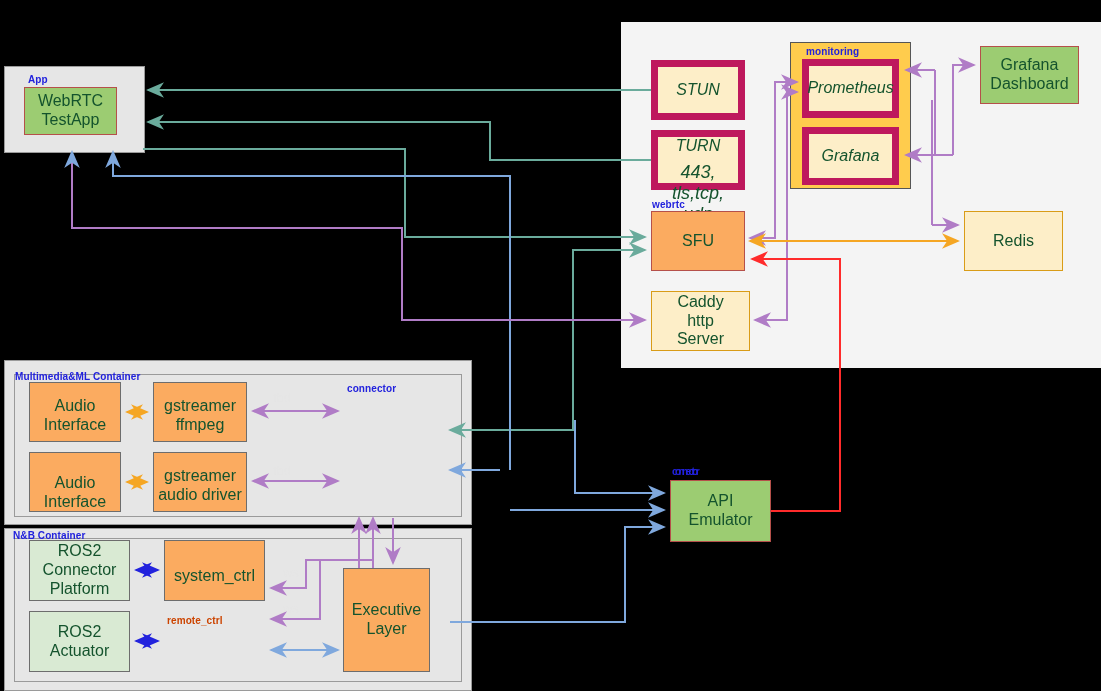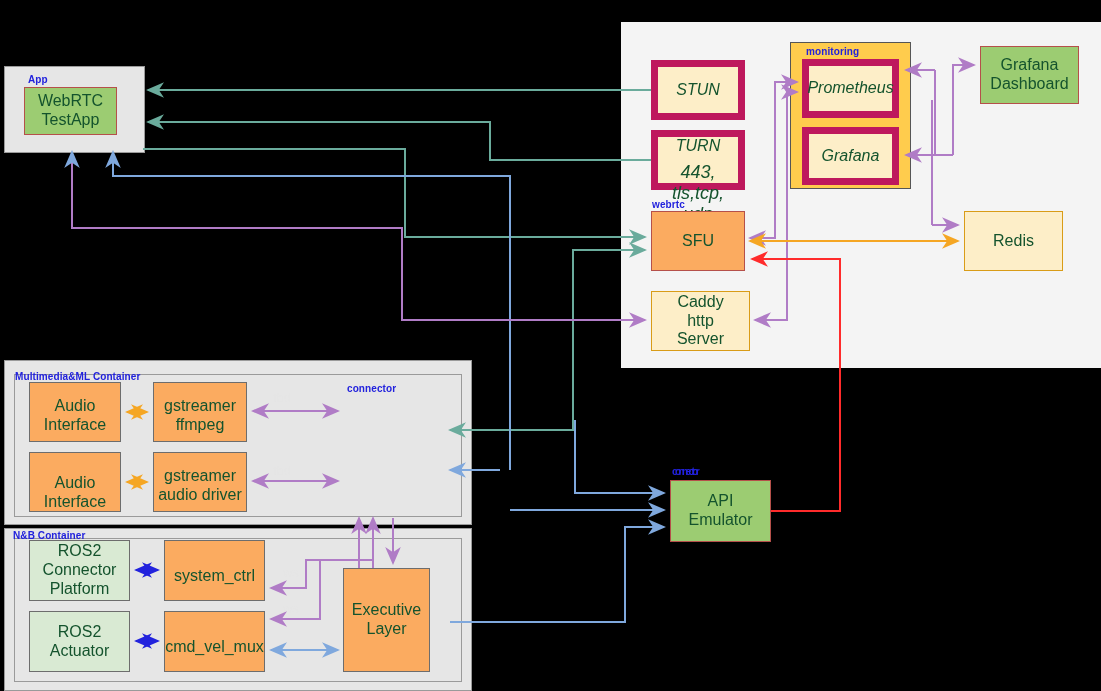--- a/index.html
+++ b/index.html
@@ -133,23 +133,20 @@
   <div class="box orange-g" style="left:164px;top:540px;width:101px;height:61px;">
     <span style="margin-top:12px;">system_ctrl</span>
   </div>
 
   <div class="box gmint" style="left:29px;top:611px;width:101px;height:61px;">
     <span>ROS2</span>
     <span>Actuator</span>
   </div>
 
   <div class="glabel orange" style="left:167px;top:615px;">remote_ctrl</div>
-  <div class="box orange-g" style="left:164px;top:611px;width:101px;height:61px;">
-    <span style="margin-top:12px;">cmd_vel_mux</span>
-  </div>
 
   <div class="box orange-g" style="left:343px;top:568px;width:87px;height:104px;">
     <span>Executive</span>
     <span>Layer</span>
   </div>
 
   <div class="elabel" style="left:283px;top:565px;">ws</div>
   <div class="elabel" style="left:283px;top:601px;">ws</div>
 
   <svg class="wires" viewBox="0 0 1101 691">

